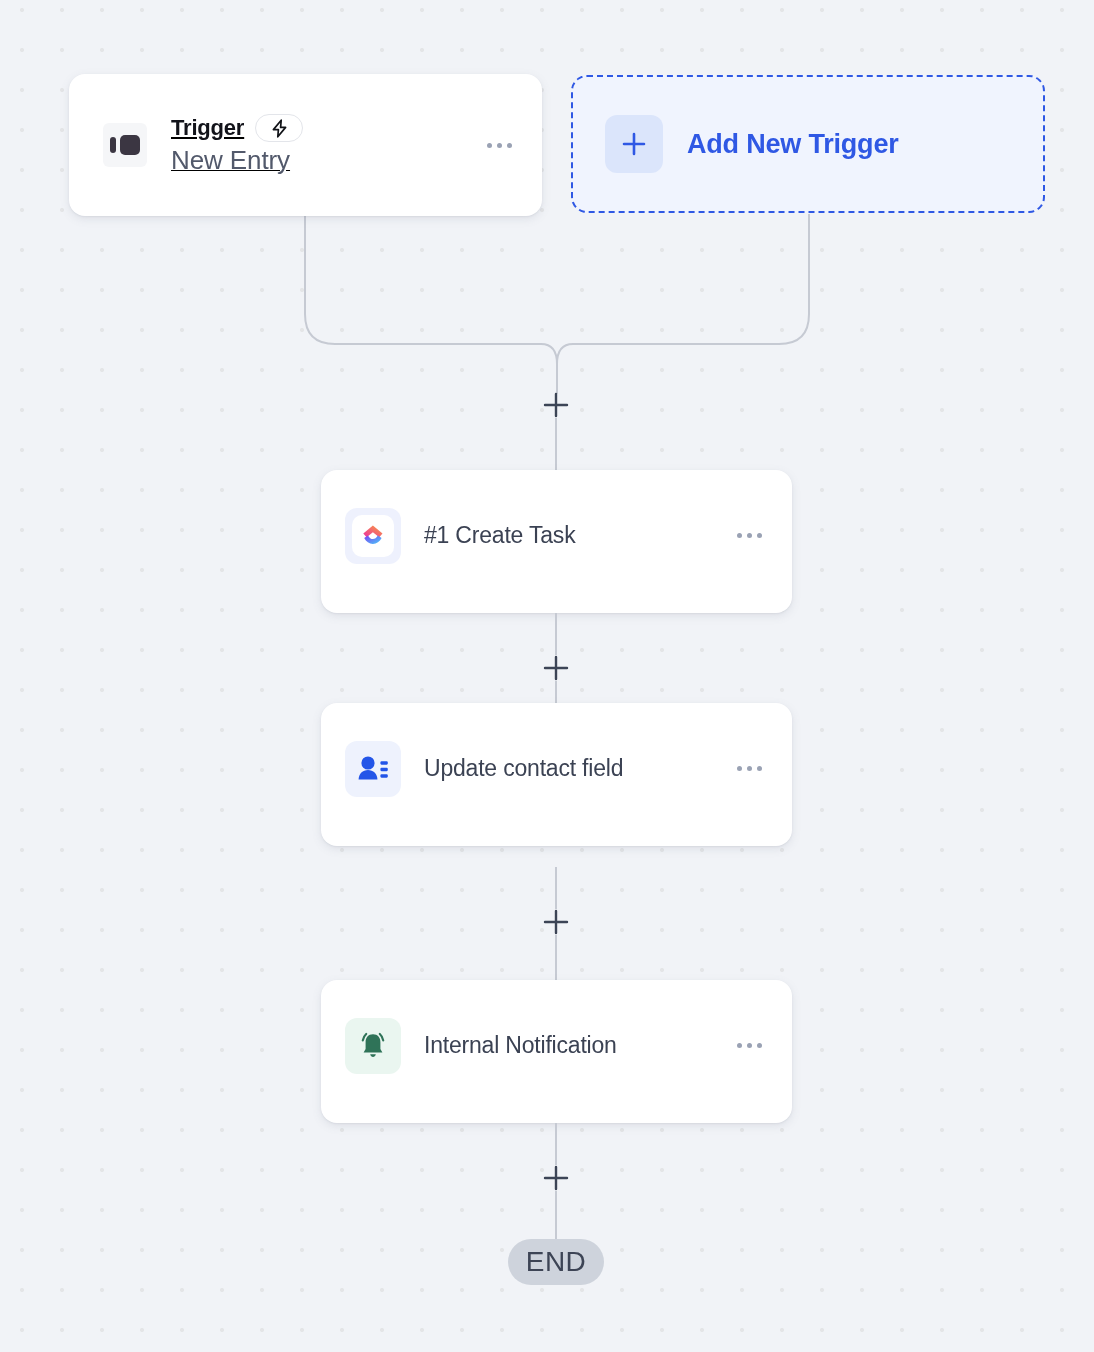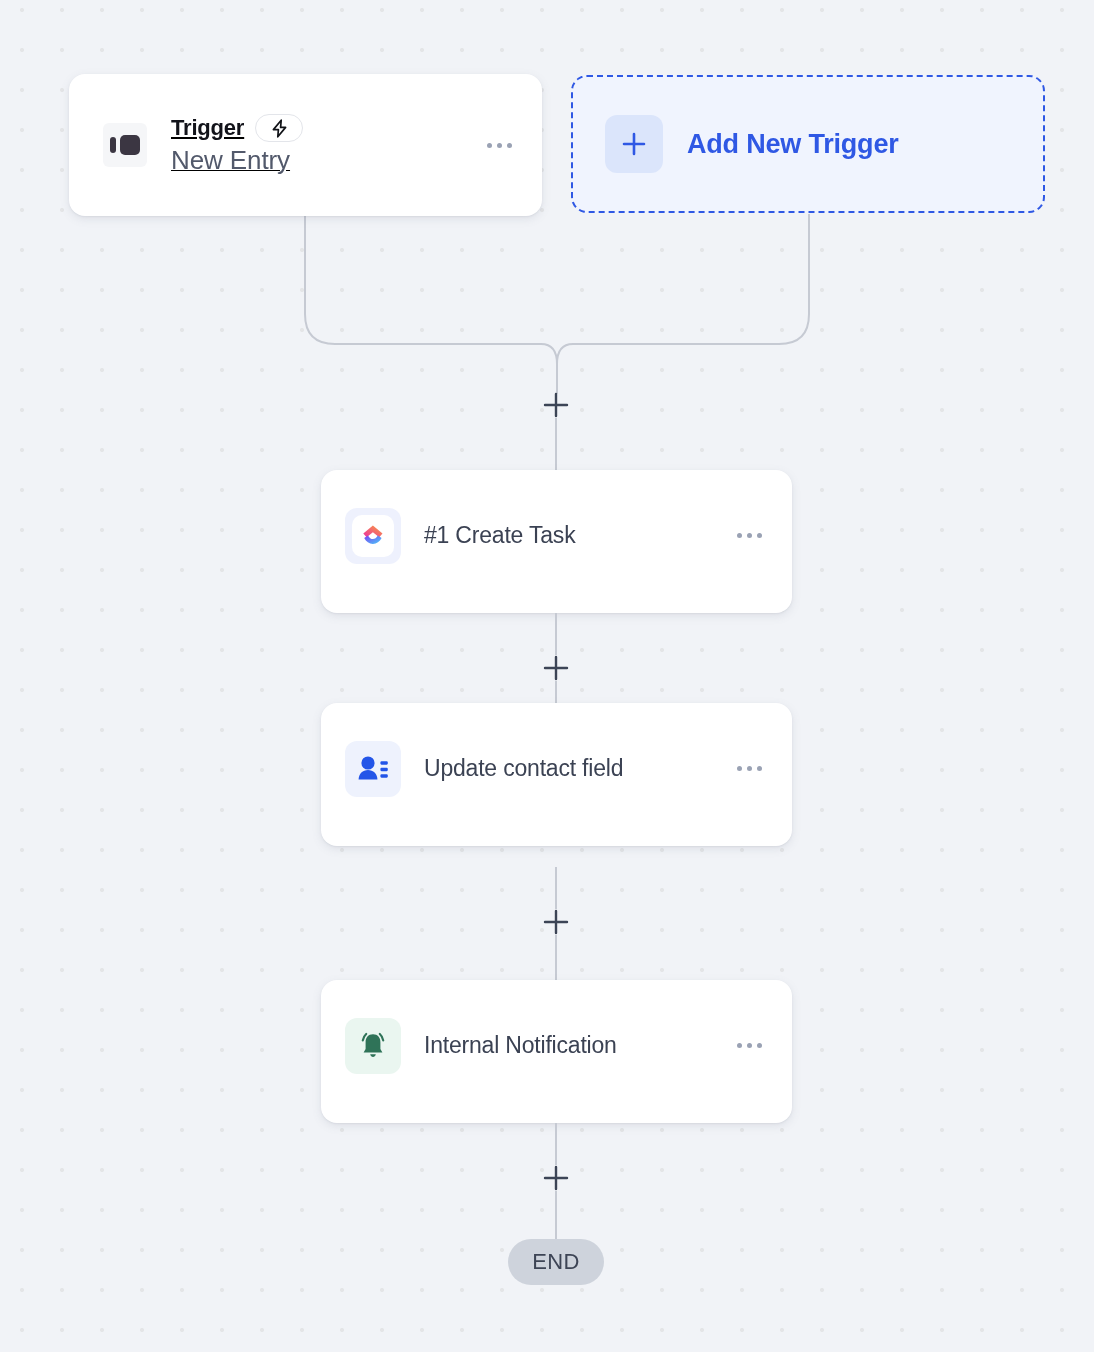--- a/index.html
+++ b/index.html
@@ -211,21 +211,21 @@
     top: 1239px;
     width: 96px;
     height: 46px;
     border-radius: 23px;
     background: #ced3dc;
     display: flex;
     align-items: center;
     justify-content: center;
   }
   .end-label {
-    font-size: 22px;
+    font-size: 28px;
     color: #3d4455;
     letter-spacing: 0.4px;
   }
 </style>
 </head>
 <body>
 
 <div id="canvas">
 
   <svg class="branch-svg" width="560" height="180" viewBox="0 0 560 180" fill="none">

